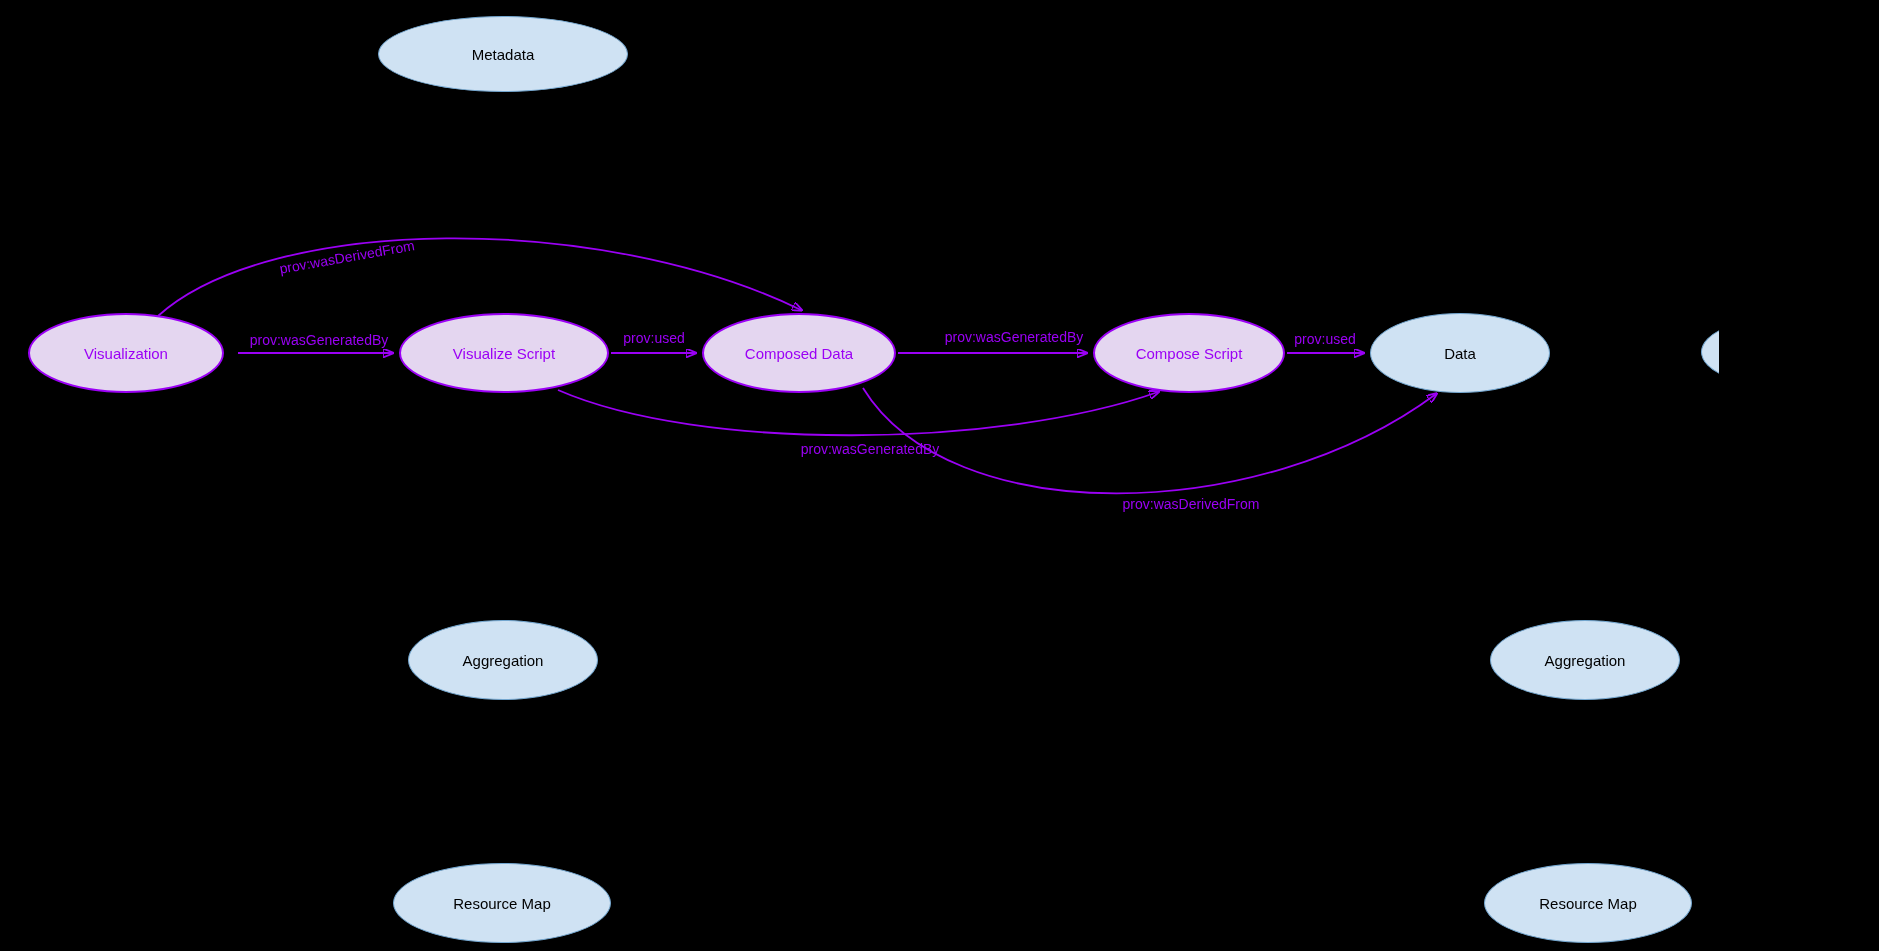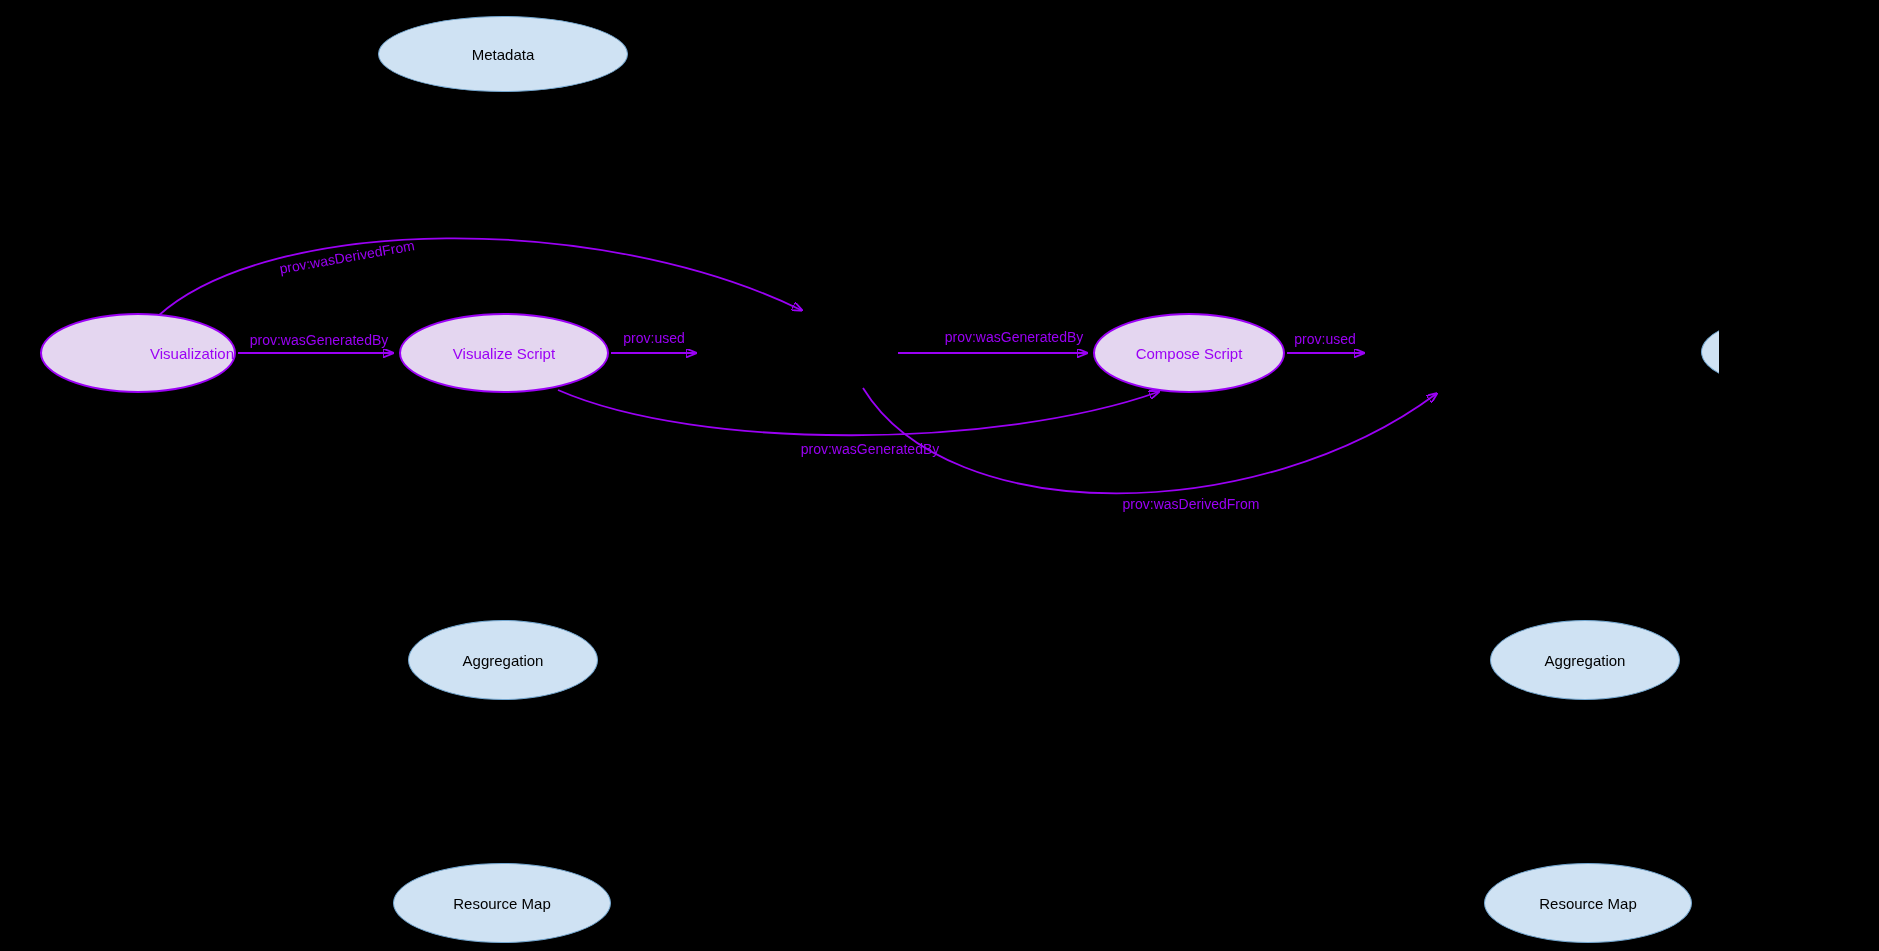--- a/index.html
+++ b/index.html
@@ -64,33 +64,39 @@
     <path d="M 898 353 L 1086 353" marker-end="url(#arrowhead)"></path>
     <path d="M 1287 353 L 1363 353" marker-end="url(#arrowhead)"></path>
     <path d="M 558 390 C 700 452, 1000 448, 1158 392" marker-end="url(#arrowhead)"></path>
     <path d="M 863 388 C 950 530, 1260 525, 1436 394" marker-end="url(#arrowhead)"></path>
   </svg>
 
   <div class="node blue" style="left:378px;top:16px;width:250px;height:76px;">
     <span>Metadata</span>
   </div>
 
-  <div class="node purple" style="left:40px;top:313px;width:196px;height:80px;justify-content:flex-end;">
+  <div class="node purple" style="left:28px;top:313px;width:196px;height:80px;">
     <span>Visualization</span>
   </div>
 
   <div class="node purple" style="left:399px;top:313px;width:210px;height:80px;text-align:center;">
     <span>Visualize Script</span>
   </div>
 
+  <div class="node purple" style="left:702px;top:313px;width:194px;height:80px;">
+    <span>Composed Data</span>
+  </div>
 
   <div class="node purple" style="left:1093px;top:313px;width:192px;height:80px;justify-content:center;">
     <span>Compose Script</span>
   </div>
 
+  <div class="node blue" style="left:1370px;top:313px;width:180px;height:80px;">
+    <span>Data</span>
+  </div>
 
   <div class="node blue" style="left:1701px;top:317px;width:168px;height:70px;">
     <span>Metadata</span>
   </div>
 
   <div class="node blue" style="left:408px;top:620px;width:190px;height:80px;">
     <span>Aggregation</span>
   </div>
 
   <div class="node blue" style="left:1490px;top:620px;width:190px;height:80px;">

